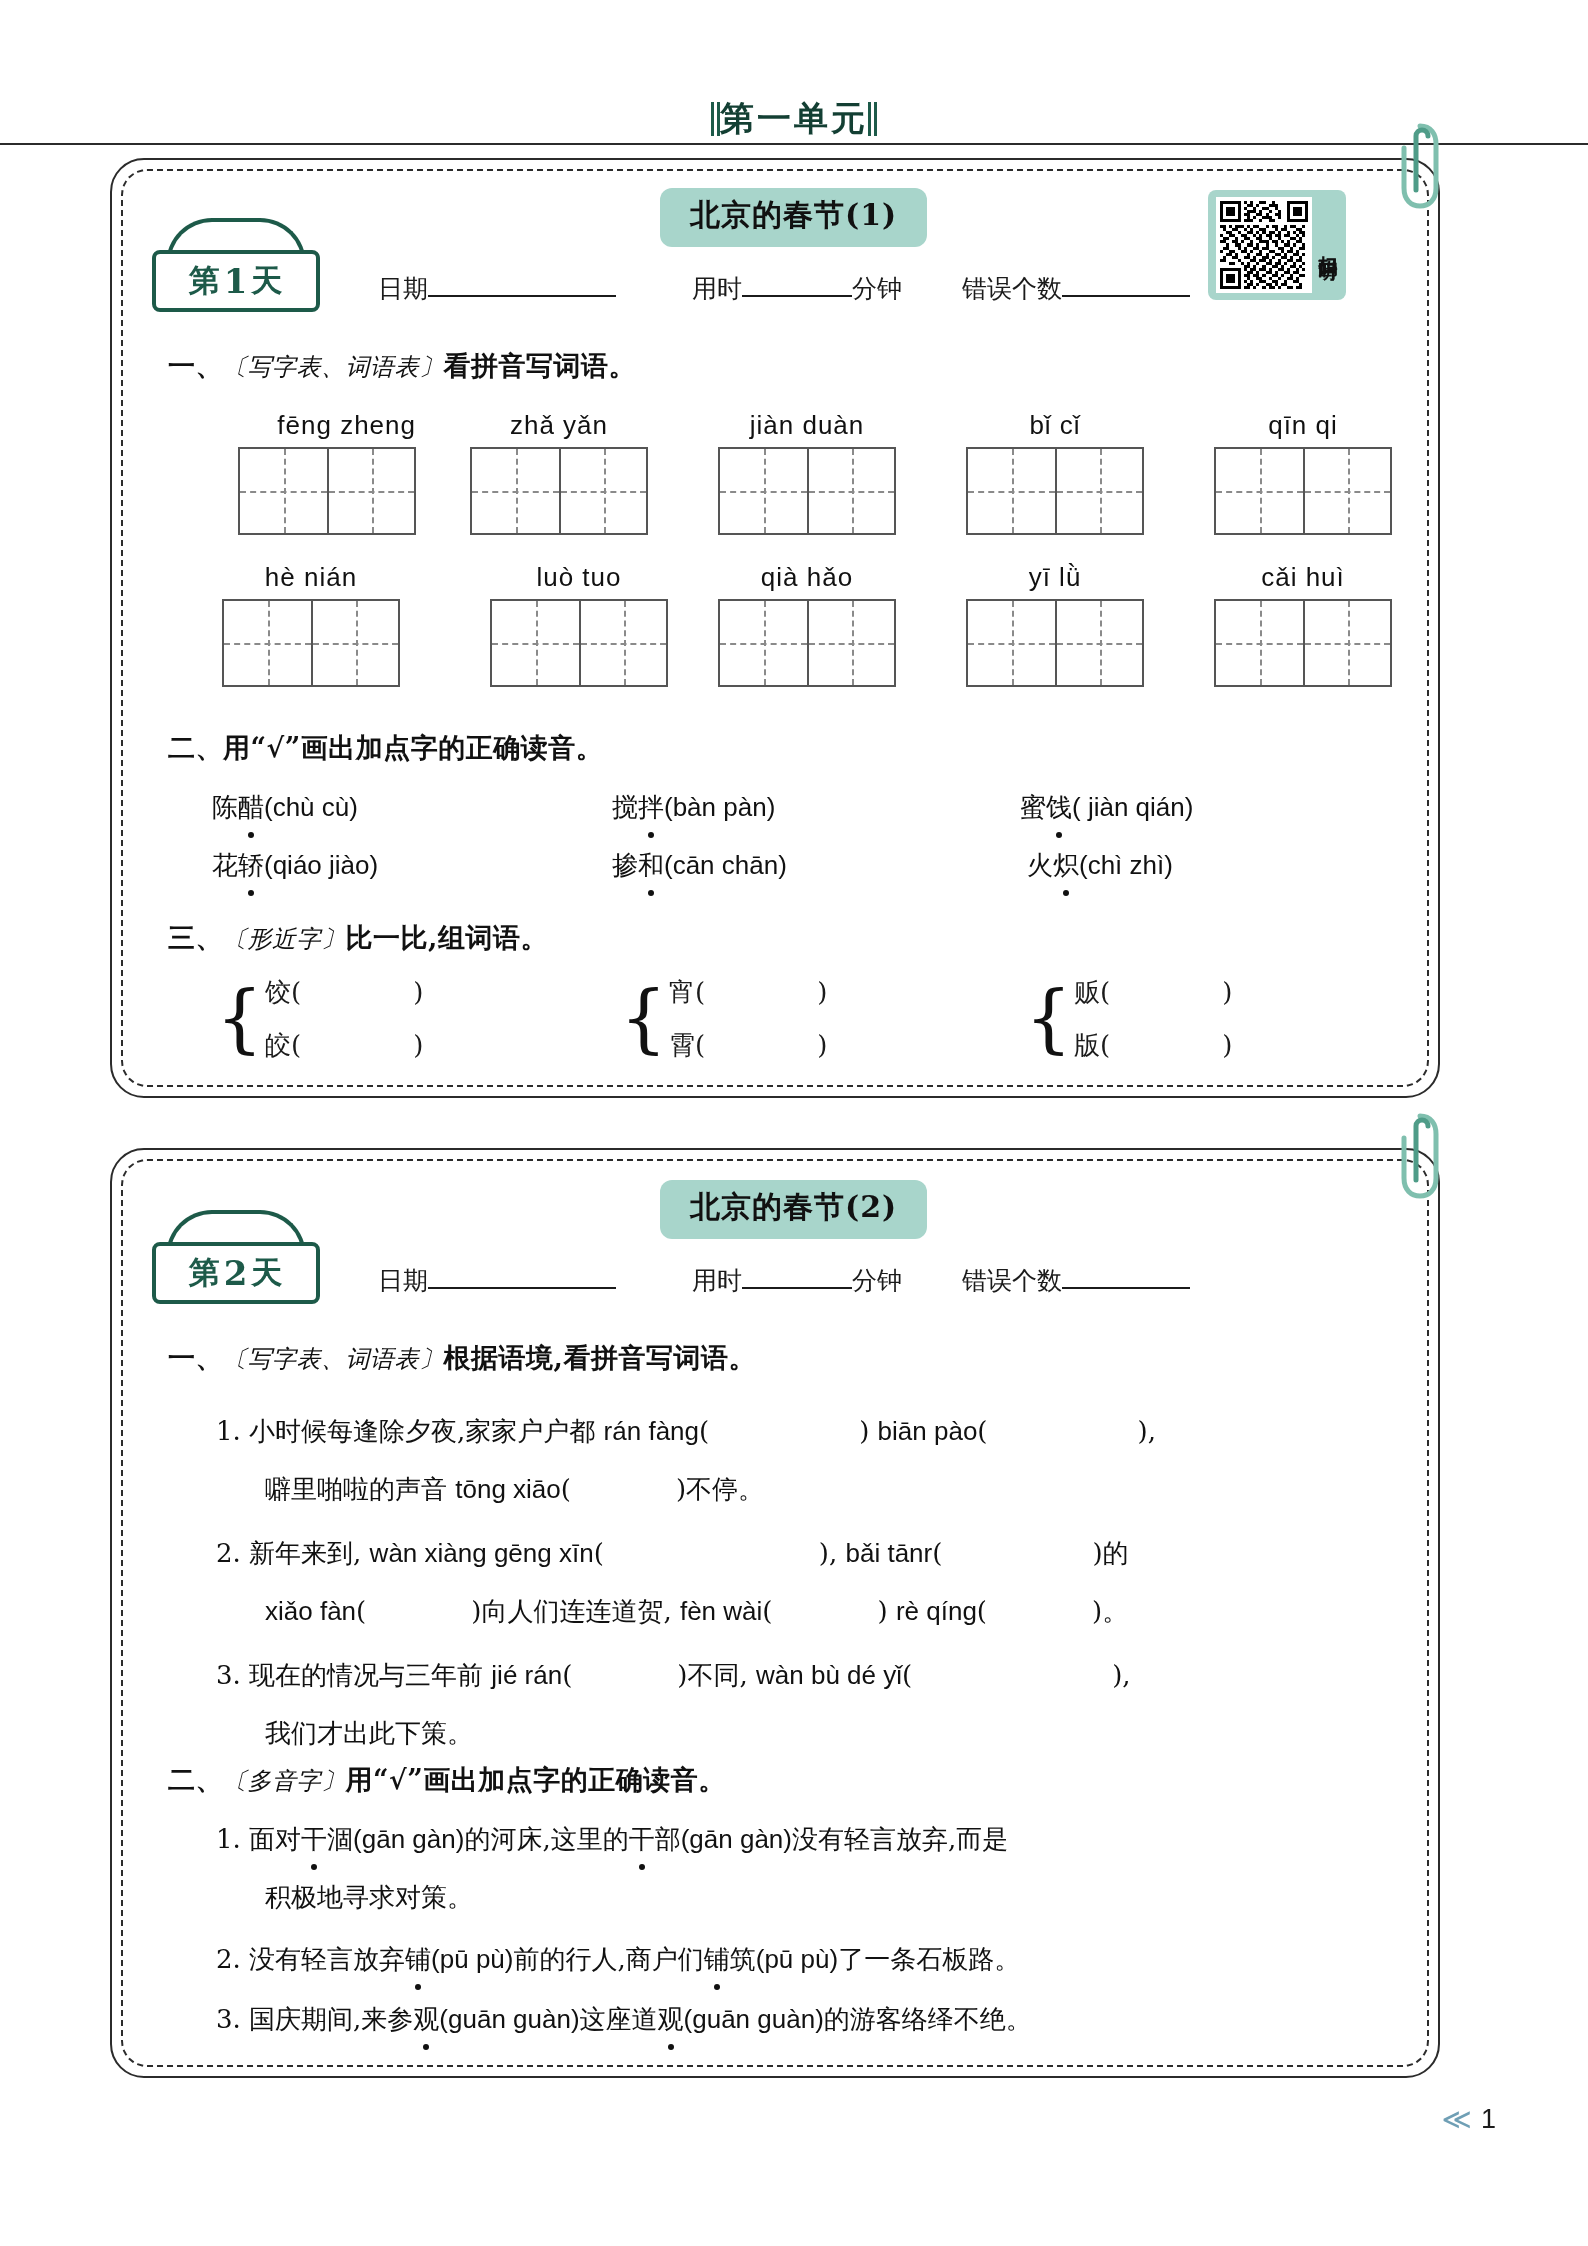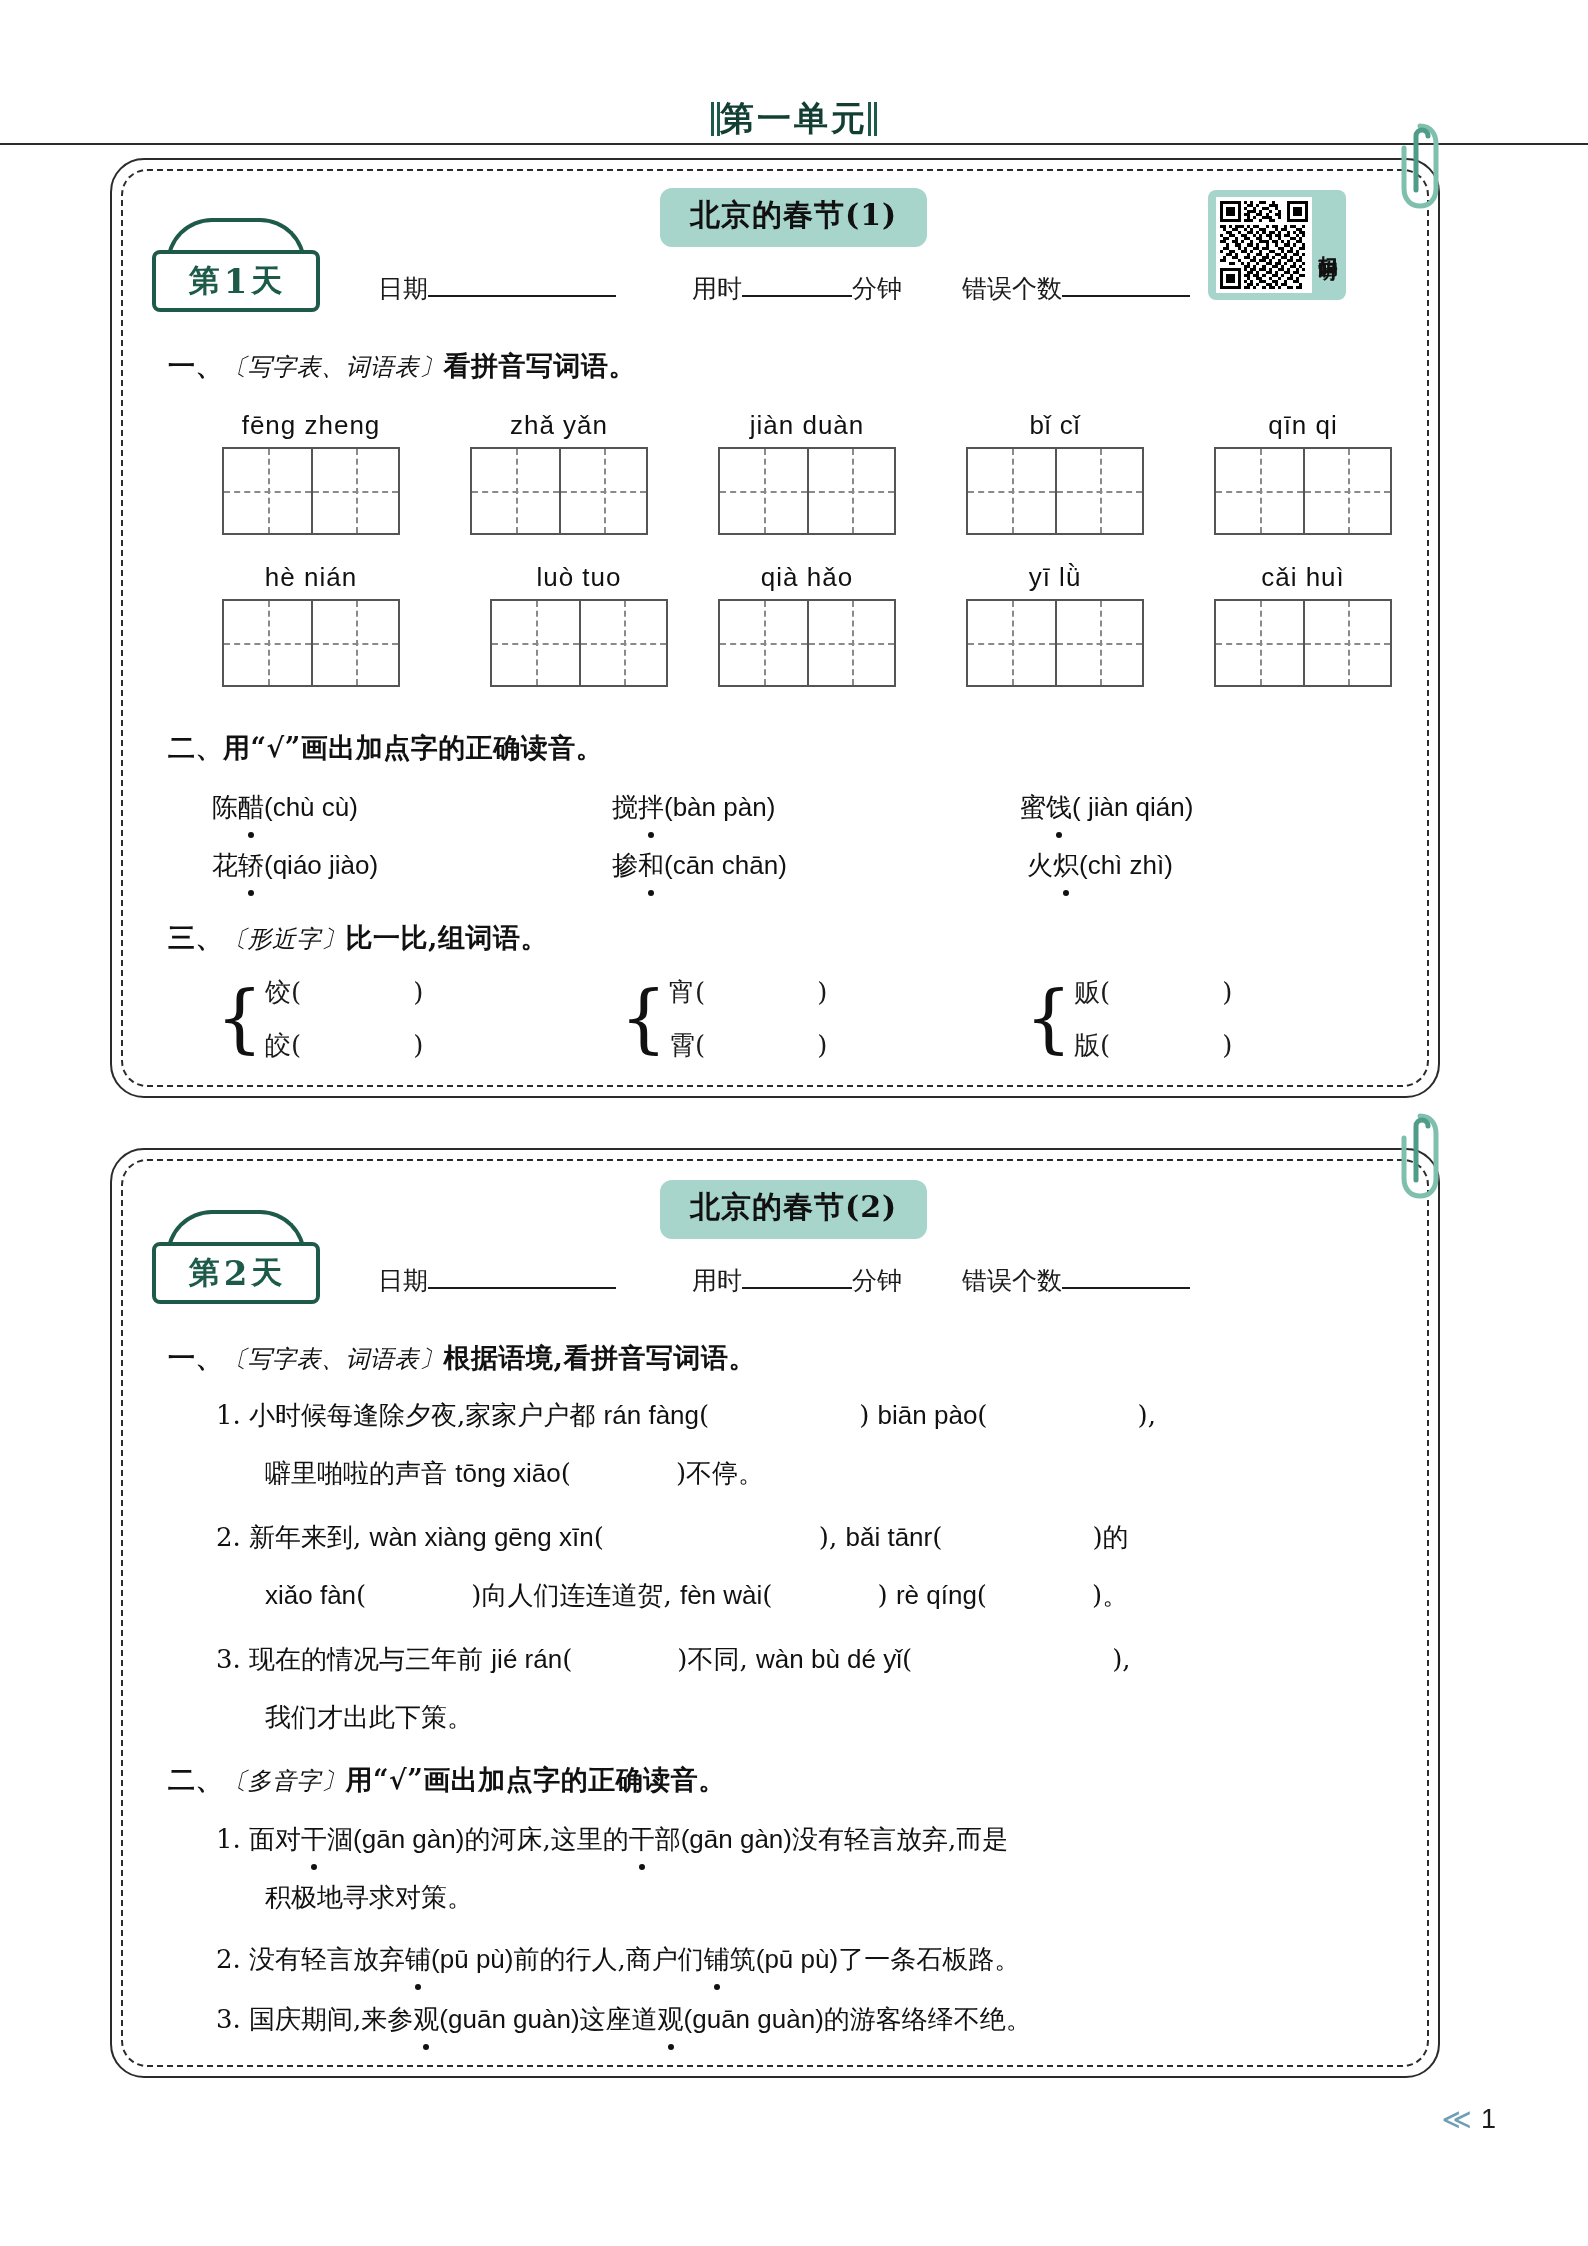--- a/index.html
+++ b/index.html
@@ -154,20 +154,21 @@
     font-weight:300;
   }
   .brace-rows{display:flex;flex-direction:column;gap:18px;}
   .brace-rows div{font-size:26px;white-space:nowrap;
     font-family:"DejaVu Serif","Liberation Serif",serif;}
   .brace-rows .sp{display:inline-block;width:112px;}
   
   .sent{
     position:absolute;font-size:26px;color:#111;white-space:nowrap;
     font-family:"DejaVu Serif","Liberation Serif",serif;
+    margin-top:16px;
   }
   .sent .sp-m{display:inline-block;width:105px;}
   .sent .sp-l{display:inline-block;width:150px;}
   
   .footer{
     position:absolute;right:92px;top:2102px;
     font-size:27px;color:#1b1b1b;display:flex;align-items:center;gap:9px;
     font-family:"Liberation Sans","DejaVu Sans",sans-serif;
   }
   .footer .chev{color:#6f9fb5;font-size:29px;}
@@ -434,21 +435,21 @@
       </g>
     </svg>
   </div>
   <div class="qr-text">扫码听写</div>
 </div>
 
 <div class="q" style="left:168px;top:348px;">
   <span>一、</span><span class="tagbr">〔写字表、词语表〕</span><span>看拼音写词语。</span>
 </div>
 
-<div class="pygroup" style="left:222px;top:410px;">
+<div class="pygroup" style="left:238px;top:410px;text-align:right;">
   <div class="pylabel">fēng zheng</div>
   <div class="tzg">
       <div class="cell"></div>
       <div class="cell"></div>
     </div>
 </div>
 <div class="pygroup" style="left:470px;top:410px;">
   <div class="pylabel">zhǎ  yǎn</div>
   <div class="tzg">
       <div class="cell"></div>

